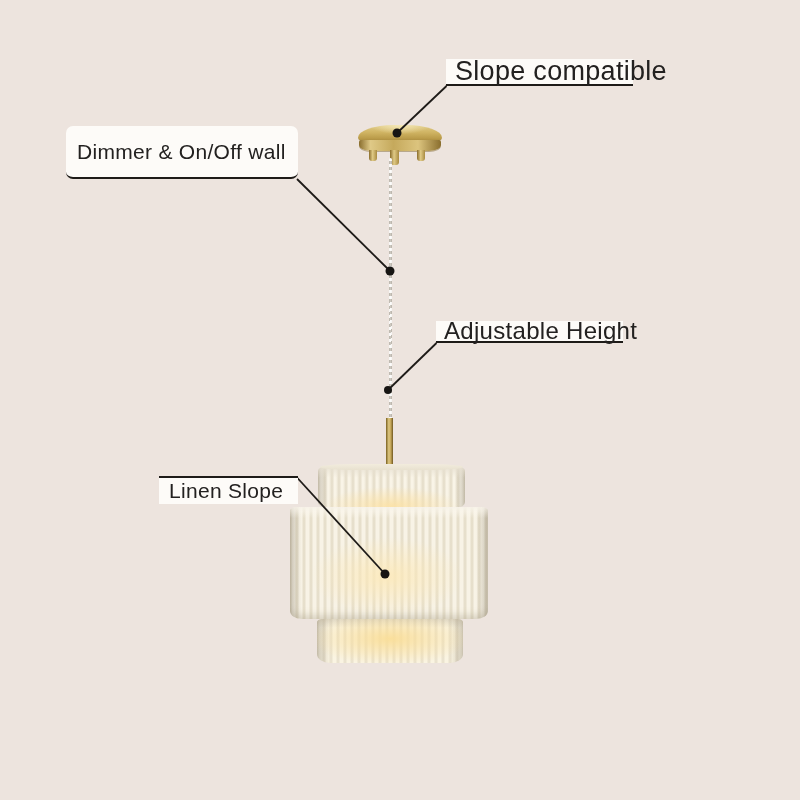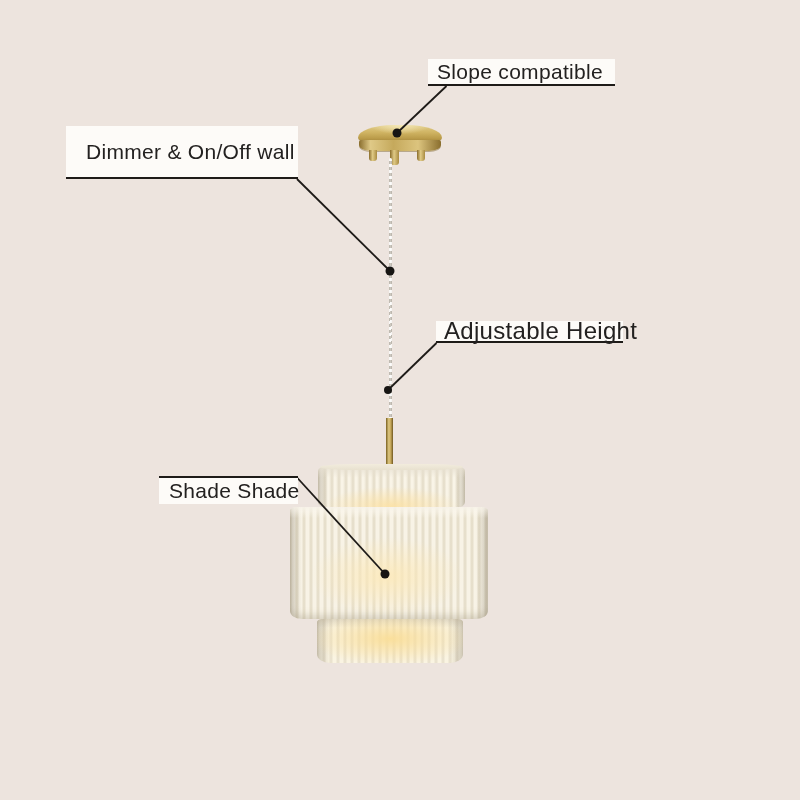--- a/index.html
+++ b/index.html
@@ -104,28 +104,28 @@
     display: flex;
     flex-direction: column;
     justify-content: center;
     background: #FDFBF8;
     color: #232120;
     letter-spacing: 0.3px;
     white-space: nowrap;
   }
   .callout .line { display: block; }
   .callout-slope {
-    left: 428px; top: 59px; width: 187px; height: 27px;
+    left: 446px; top: 59px; width: 187px; height: 27px;
     border-bottom: 2px solid #1E1B18;
-    padding-left: 9px; font-size: 21px;
+    padding-left: 9px; font-size: 27px;
   }
   .callout-dimmer {
     left: 66px; top: 126px; width: 232px; height: 53px;
     border-bottom: 2px solid #1E1B18;
-    padding-left: 20px; font-size: 21px; line-height: 25px;
+    padding-left: 11px; font-size: 21px; line-height: 25px; border-radius: 7px;
   }
   .callout-adjustable {
     left: 436px; top: 321px; width: 187px; height: 22px;
     border-bottom: 2px solid #1E1B18;
     padding-left: 8px; font-size: 24px;
   }
   .callout-linen {
     left: 159px; top: 476px; width: 139px; height: 28px;
     border-top: 2px solid #1E1B18;
     padding-left: 10px; font-size: 21px;
@@ -167,16 +167,16 @@
 
   <div class="callout callout-dimmer">
     <span class="line">Dimmer &amp; On/Off wall</span>
   </div>
 
   <div class="callout callout-adjustable">
     <span class="line">Adjustable Height</span>
   </div>
 
   <div class="callout callout-linen">
-    <span class="line">Shade Shade</span>
+    <span class="line">Linen Slope</span>
   </div>
 
 </div>
 
 </body></html>

